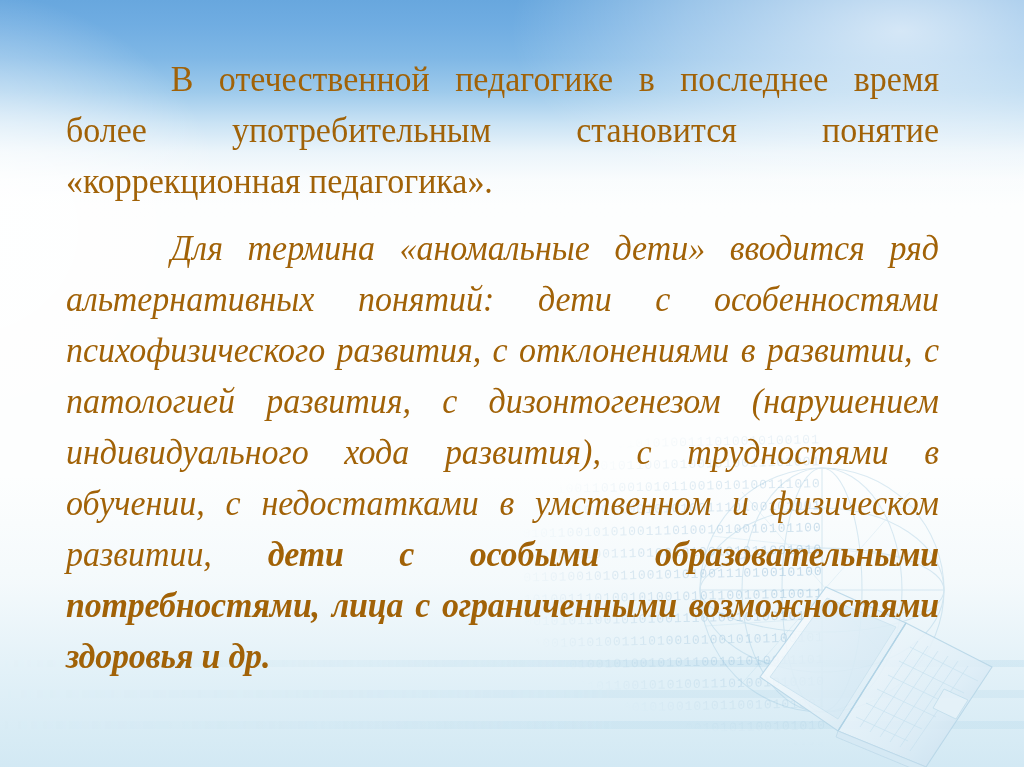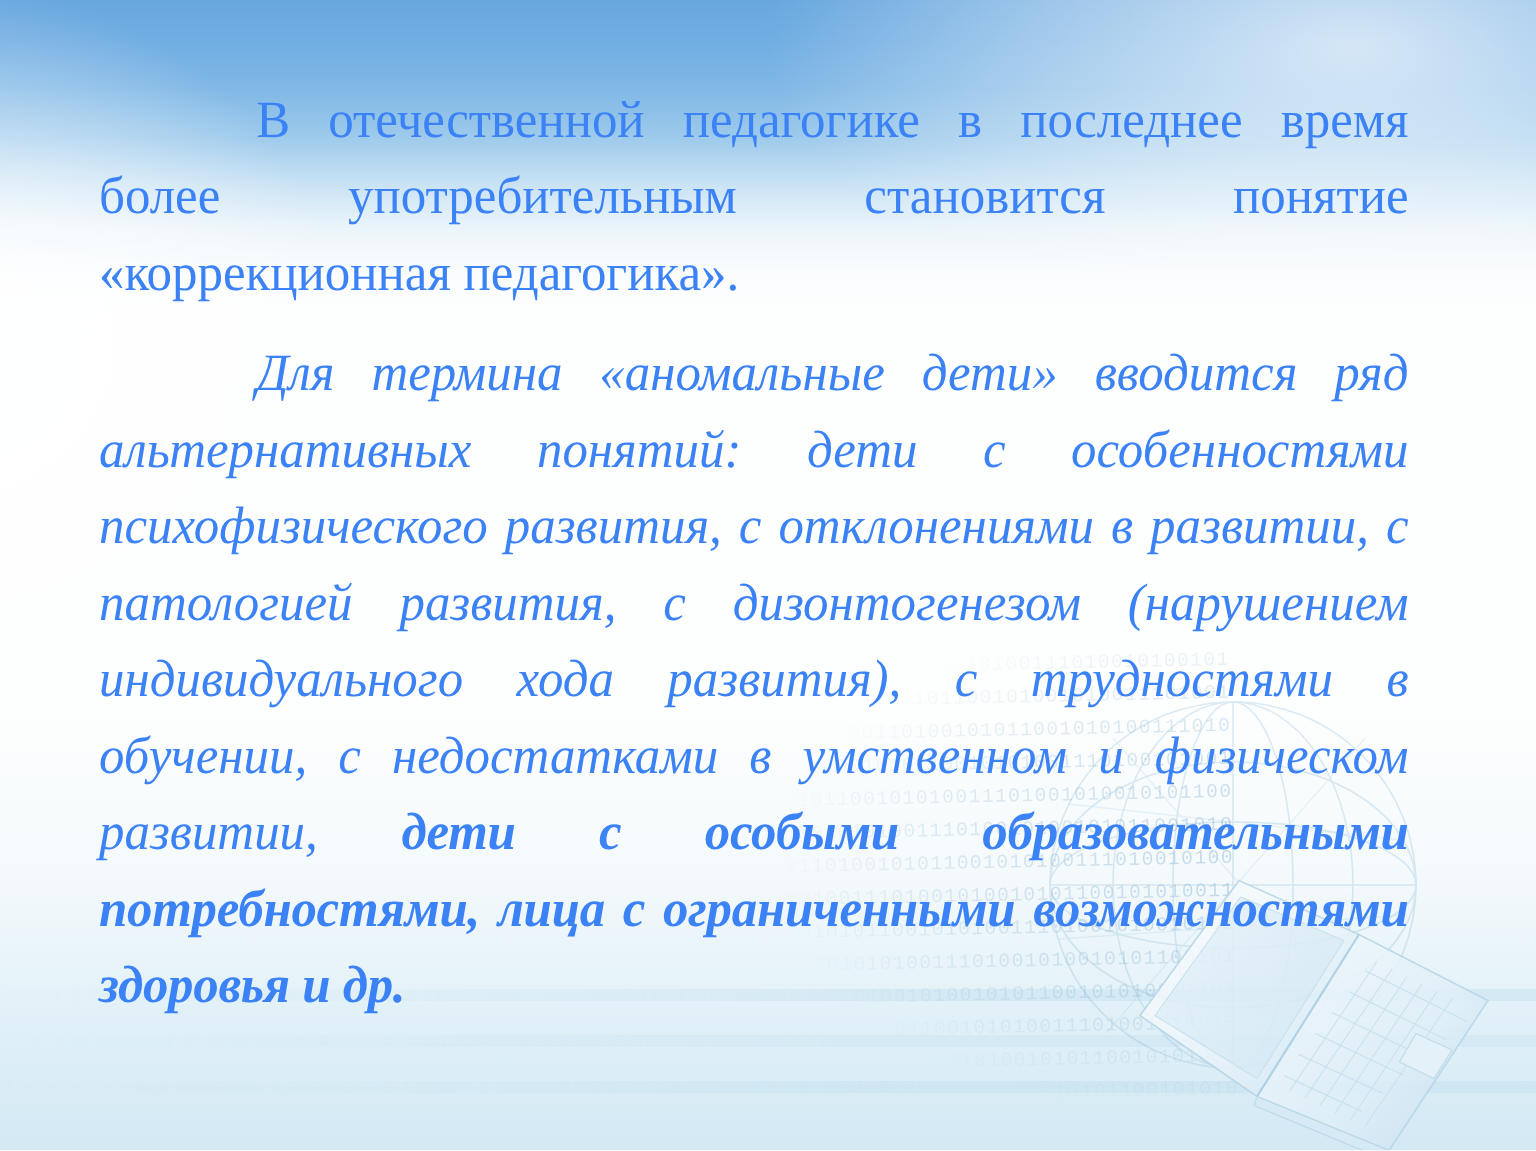--- a/index.html
+++ b/index.html
@@ -126,21 +126,21 @@
     opacity: 0.88;
   }
   .bg-laptop svg { display:block; width:100%; height:100%; }
 
   
   .content {
     position: absolute;
     left: 66px;
     top: 54px;
     width: 900px;
-    color: #3b82f6;
+    color: #a16207;
   }
 
   .para {
     margin: 0;
     text-align: justify;
     text-justify: inter-word;
     -webkit-hyphens: none;
     hyphens: none;
   }
 

